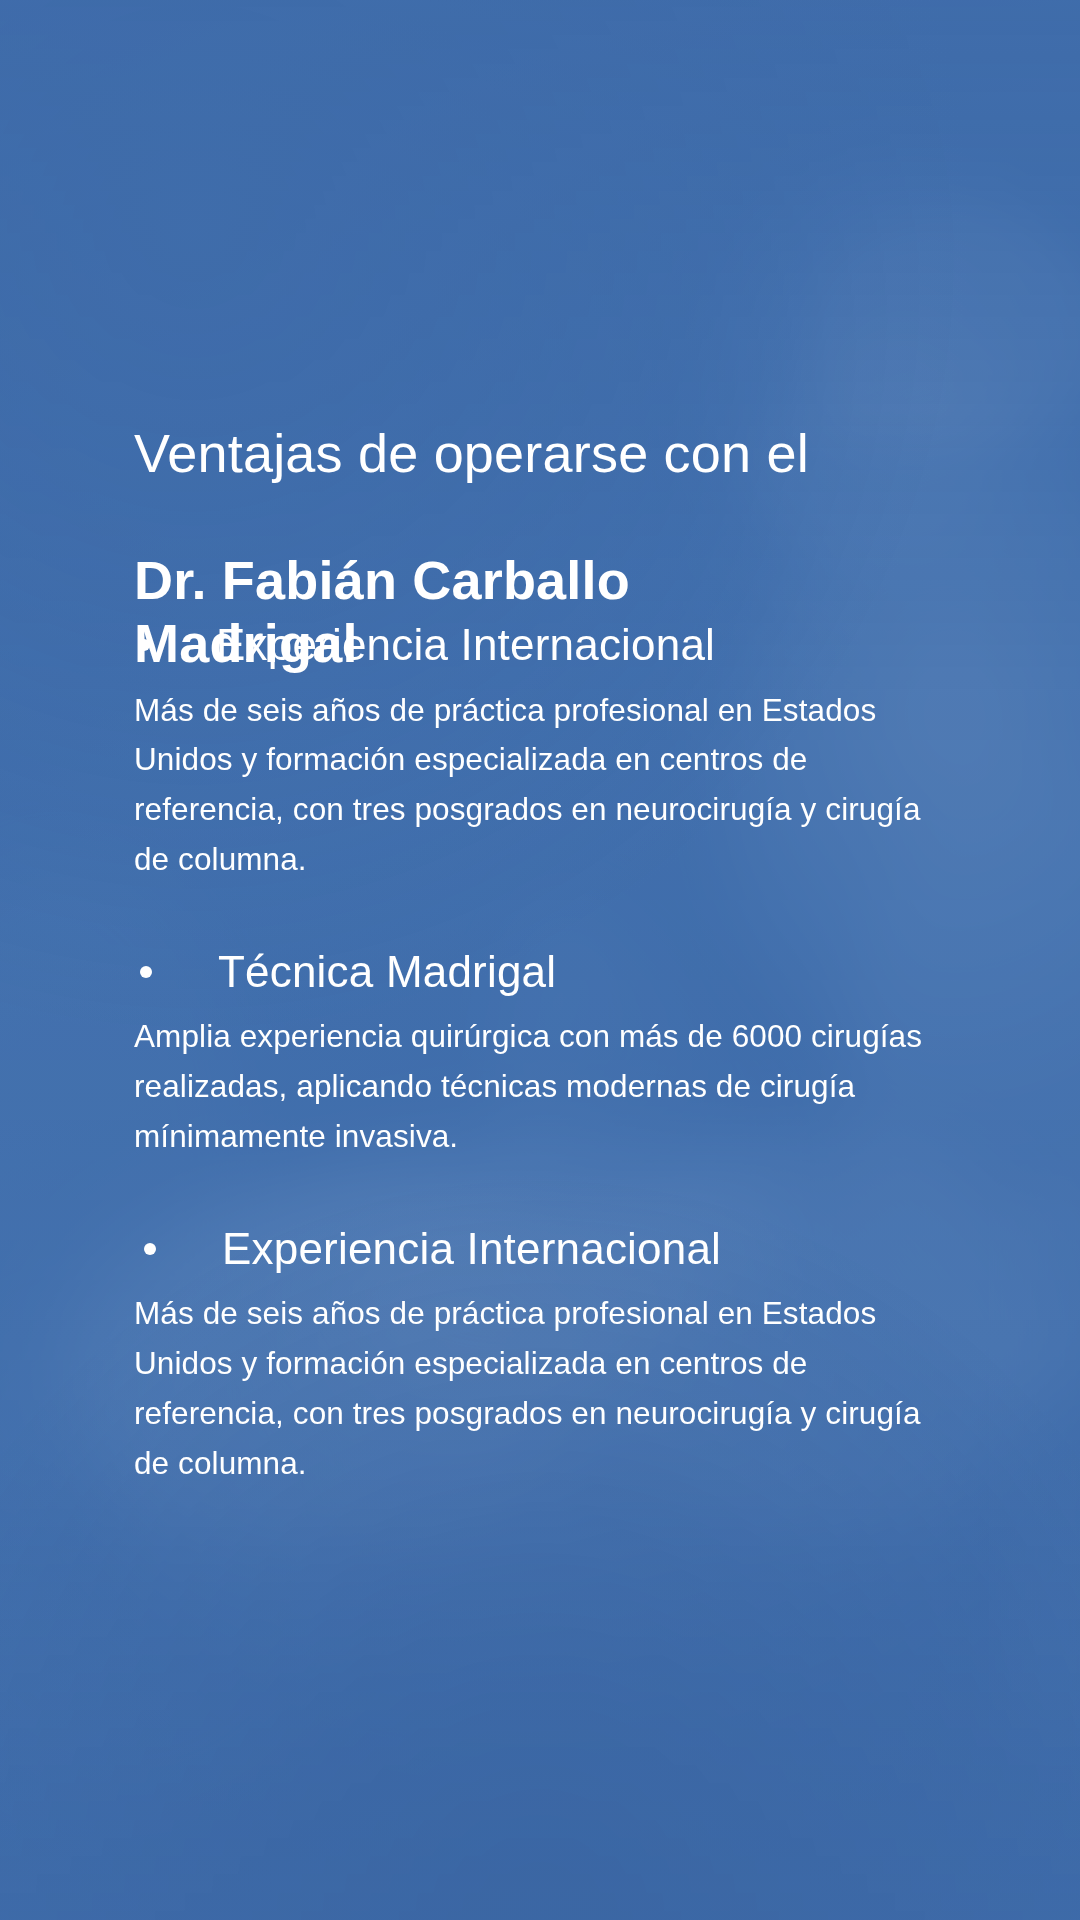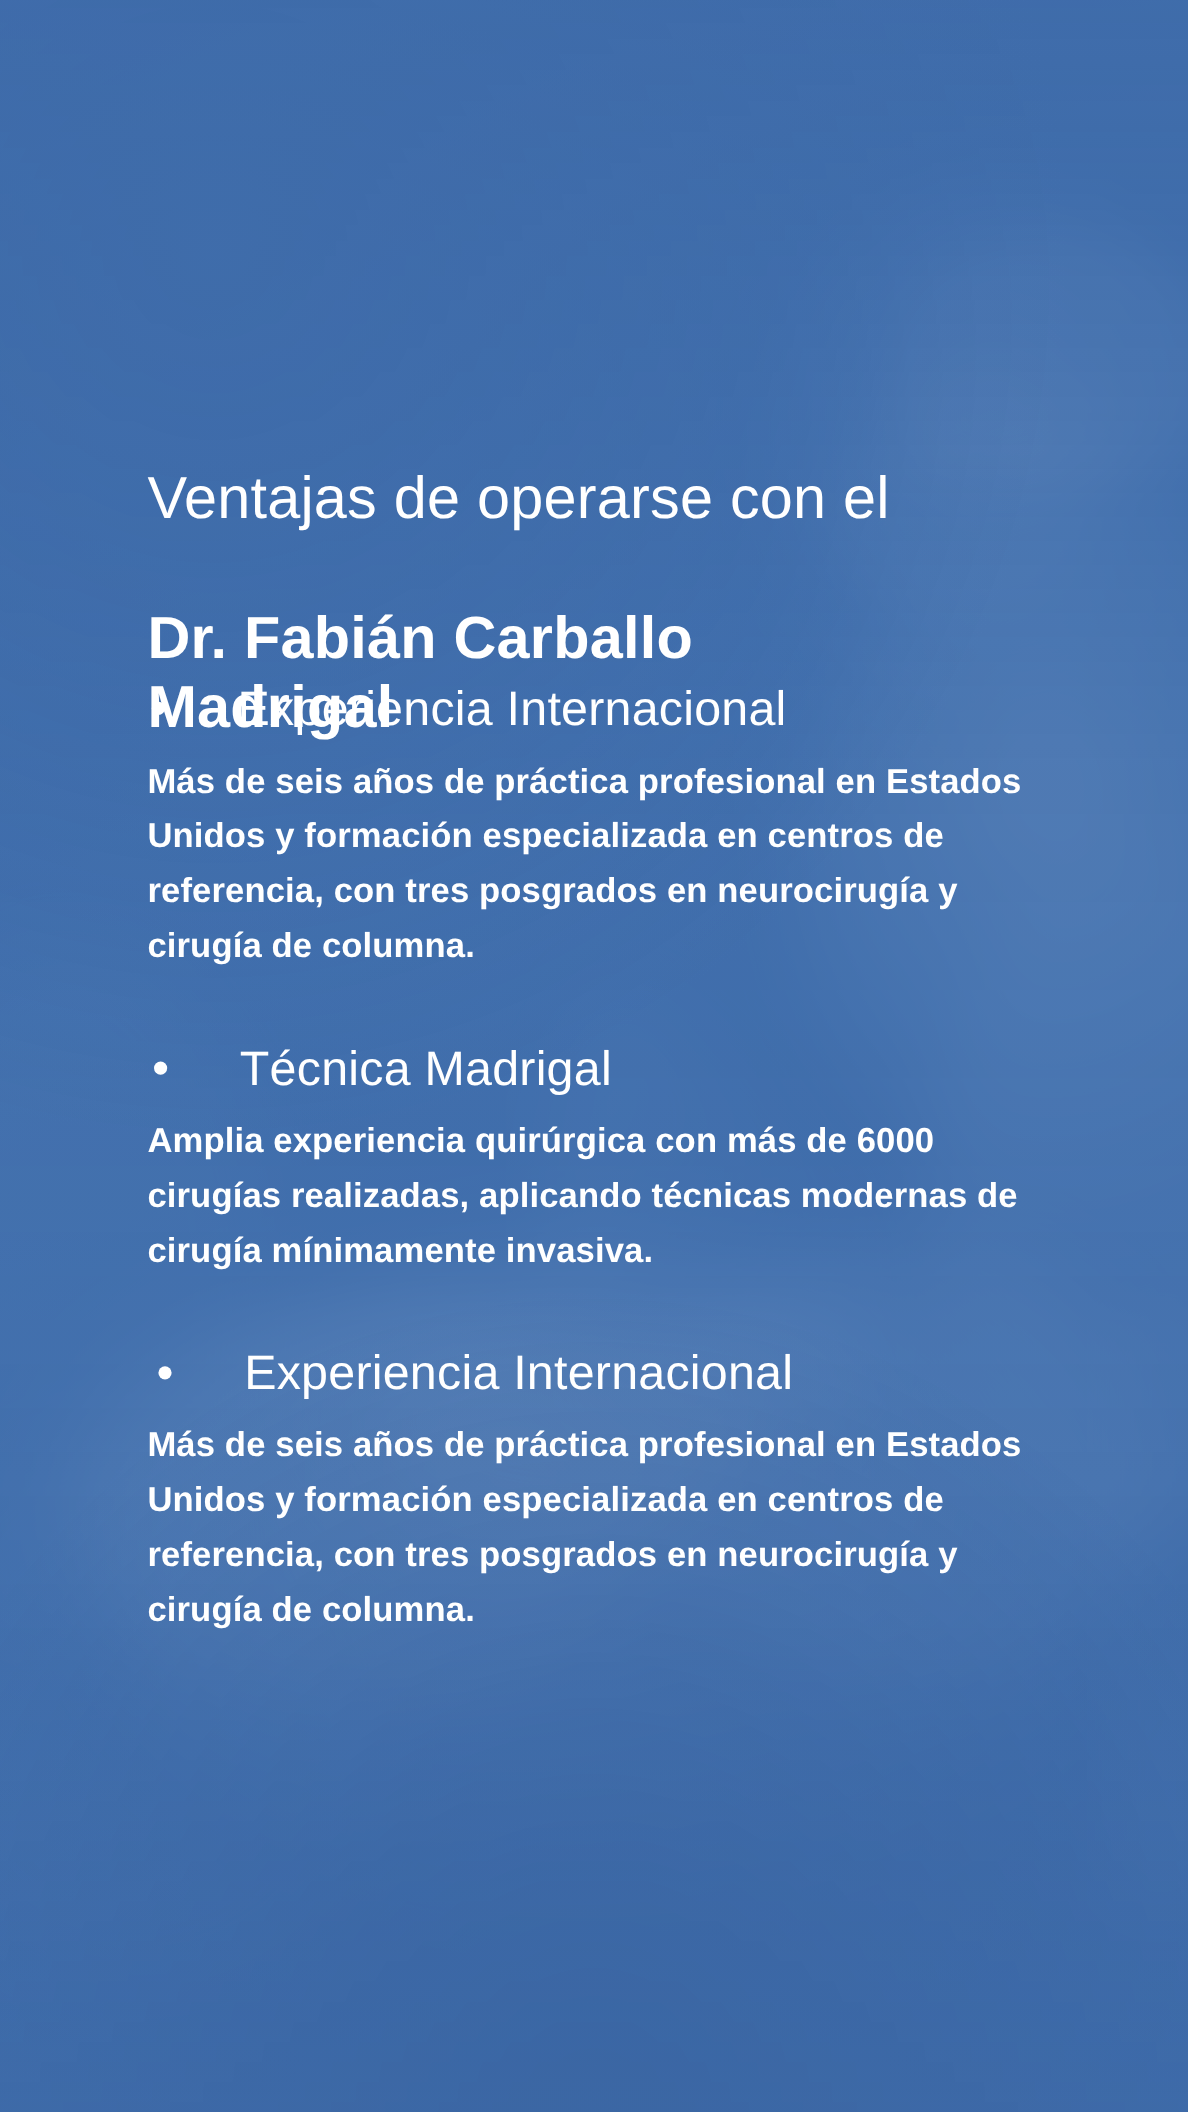--- a/index.html
+++ b/index.html
@@ -94,21 +94,21 @@
     background:#ffffff;
     margin-right:22px;
     flex:0 0 auto;
     position:relative;
     top:-9px;
   }
 
   .sec-body{
     color:#ffffff;
     font-size:31.5px;
-    font-weight:700;
+    font-weight:400;
     line-height:1.58;
     letter-spacing:0.1px;
     margin:0;
     max-width:800px;
   }
 
   
   .section.s1{margin-bottom:60px;}
   .section.s2{margin-bottom:60px;}
   .section.s2 .sec-head{padding-left:6px;}

